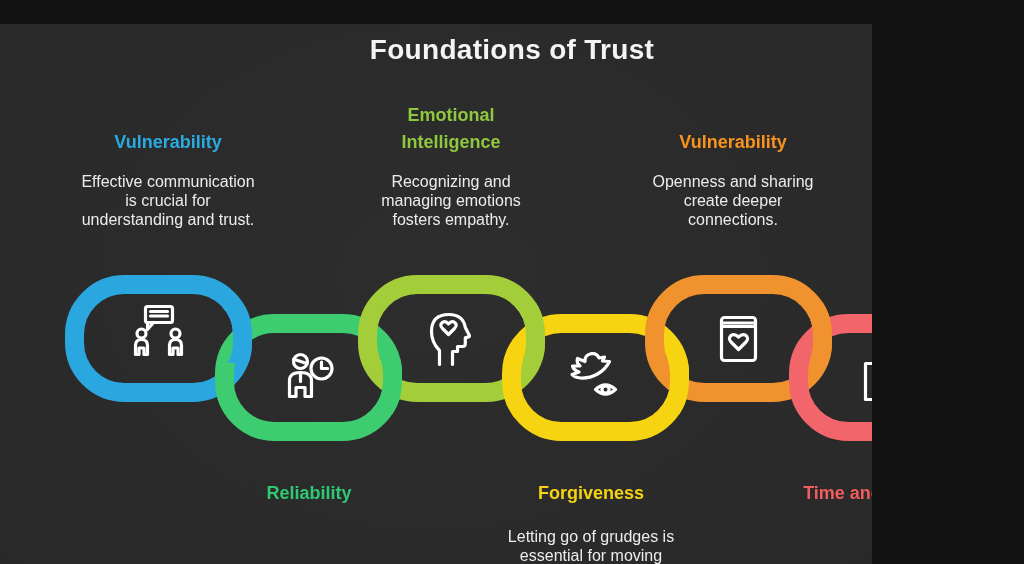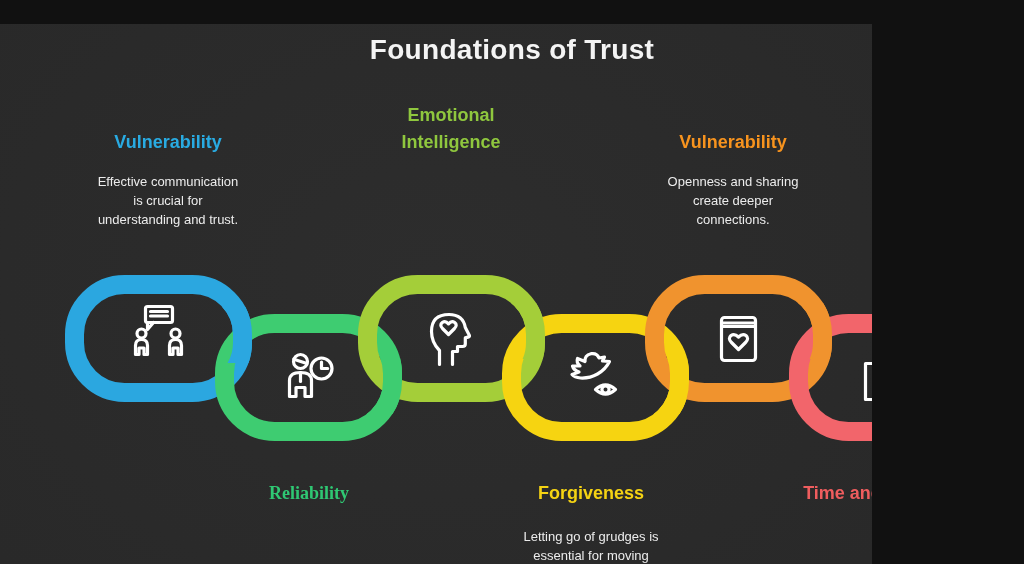--- a/index.html
+++ b/index.html
@@ -12,21 +12,21 @@
   .title{
     position:absolute;top:10px;left:0;width:1024px;text-align:center;
     font-size:28px;font-weight:700;color:#f4f4f4;letter-spacing:.3px;margin:0;
   }
   .tb{position:absolute;width:220px;text-align:center;}
   .hd{
     font-size:18px;font-weight:700;margin:0;line-height:27px;white-space:pre-line;
   }
   .hd-box{height:44px;display:flex;align-items:flex-end;justify-content:center;}
   .desc{
-    margin:16px 0 0 0;font-size:13px;line-height:19px;color:#ececec;white-space:pre-line;
+    margin:16px 0 0 0;font-size:16px;line-height:19px;color:#ececec;white-space:pre-line;
   }
   .tb-bottom .desc{margin-top:20px;}
   .chain{position:absolute;left:0;top:0;}
   .link{fill:none;stroke-width:19;}
   .icon{stroke:#ffffff;stroke-width:3.2;fill:none;stroke-linecap:round;stroke-linejoin:round;}
 </style>
 </head>
 <body>
 
 <div class="stage">
@@ -39,31 +39,34 @@
       </div>
     <p class="desc">Effective communication
 is crucial for
 understanding and trust.</p>
   </div>
   <div class="tb" style="left:341px;top:88px;">
     <div class="hd-box">
         <h2 class="hd" style="color: rgb(143, 199, 62);">Emotional
 Intelligence</h2>
       </div>
+    <p class="desc">Recognizing and
+managing emotions
+fosters empathy.</p>
   </div>
   <div class="tb" style="left:623px;top:88px;">
     <div class="hd-box">
         <h2 class="hd" style="color: rgb(247, 147, 30);">Vulnerability</h2>
       </div>
     <p class="desc">Openness and sharing
 create deeper
 connections.</p>
   </div>
 
-  <div class="tb tb-bottom" style="left:199px;top:456px;font-family:Liberation Serif, serif;">
+  <div class="tb tb-bottom" style="left:199px;top:456px;">
     <h2 class="hd" style="color: rgb(47, 200, 115);">Reliability</h2>
   </div>
   <div class="tb tb-bottom" style="left:481px;top:456px;">
     <h2 class="hd" style="color: rgb(245, 211, 19);">Forgiveness</h2>
     <p class="desc">Letting go of grudges is
 essential for moving
 forward.</p>
   </div>
   <div class="tb tb-bottom" style="left:765px;top:456px;">
     <h2 class="hd" style="color: rgb(239, 93, 94);">Time and Letting</h2>

